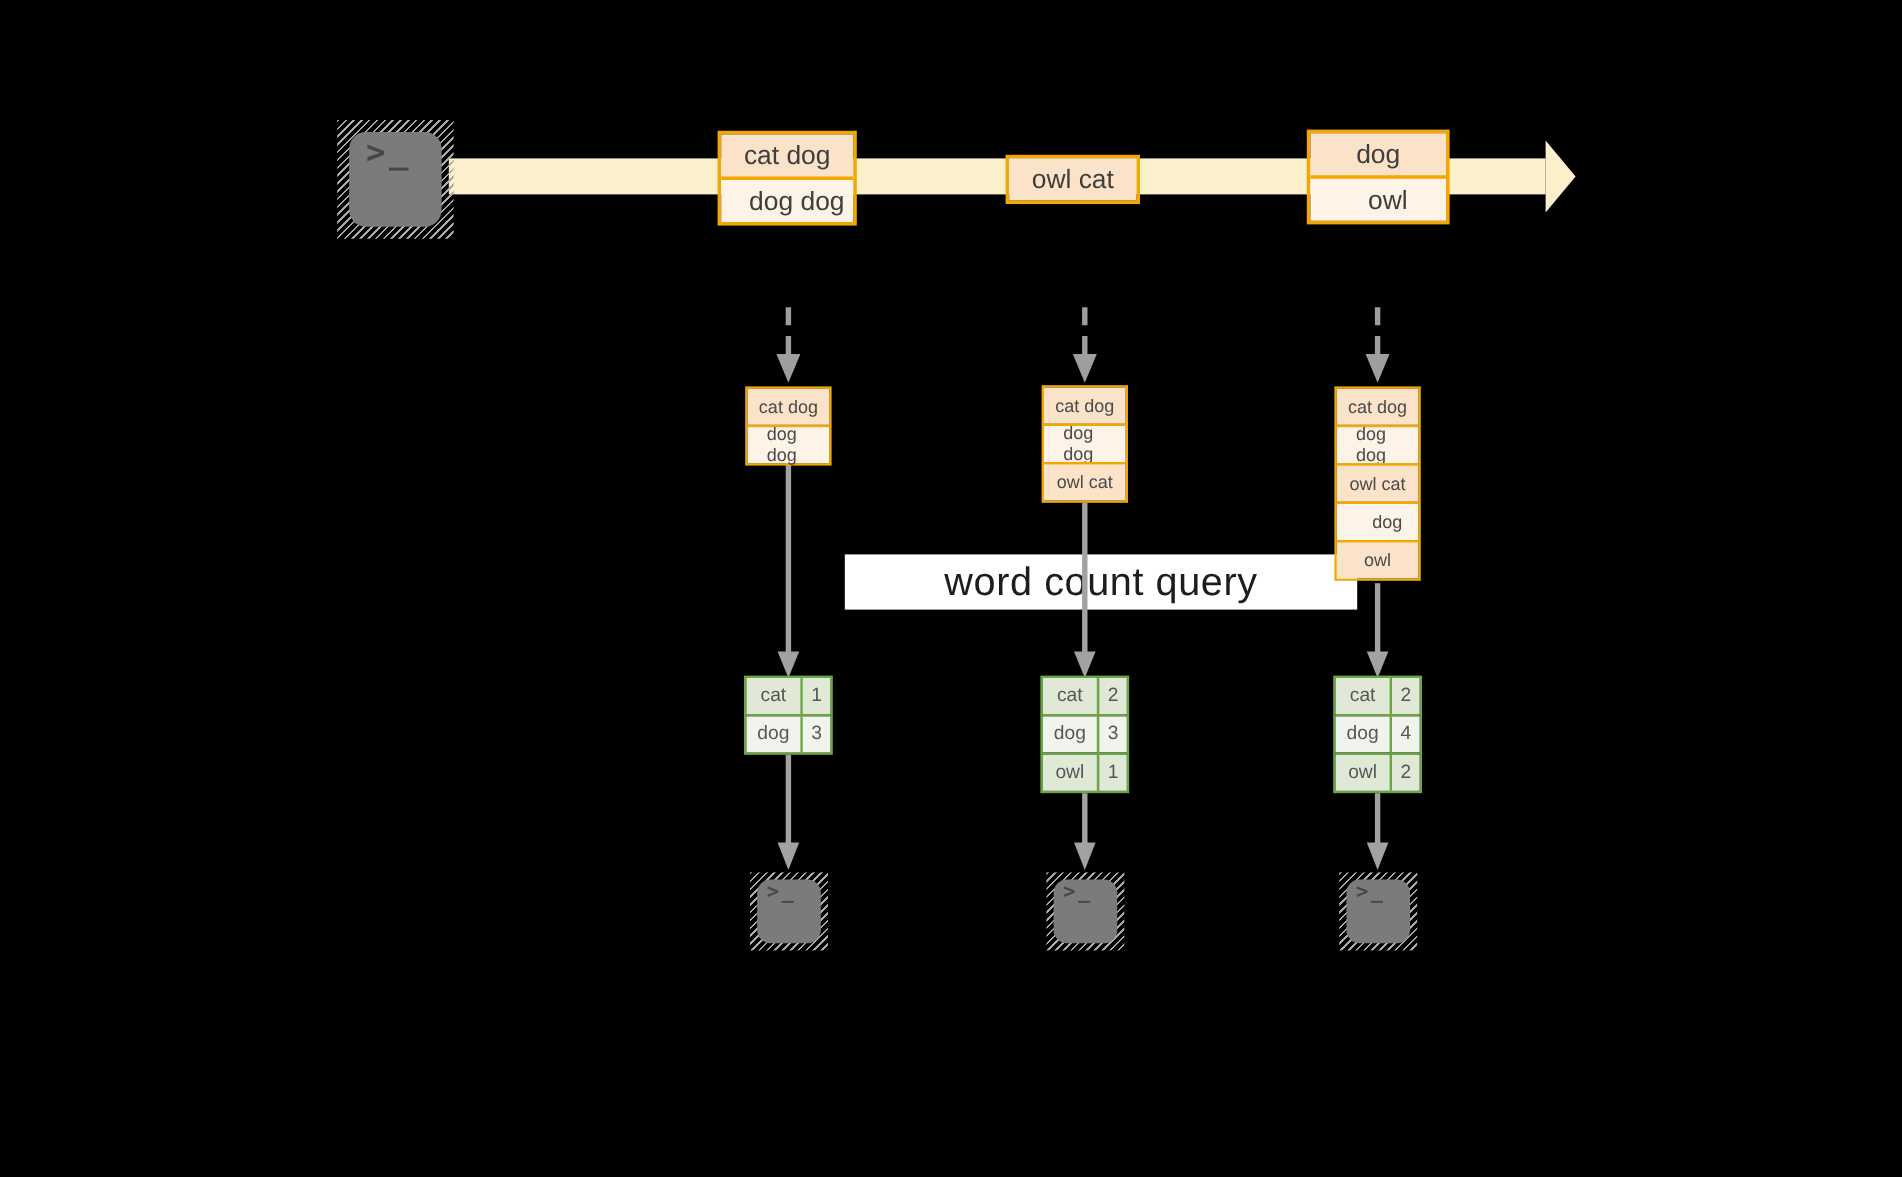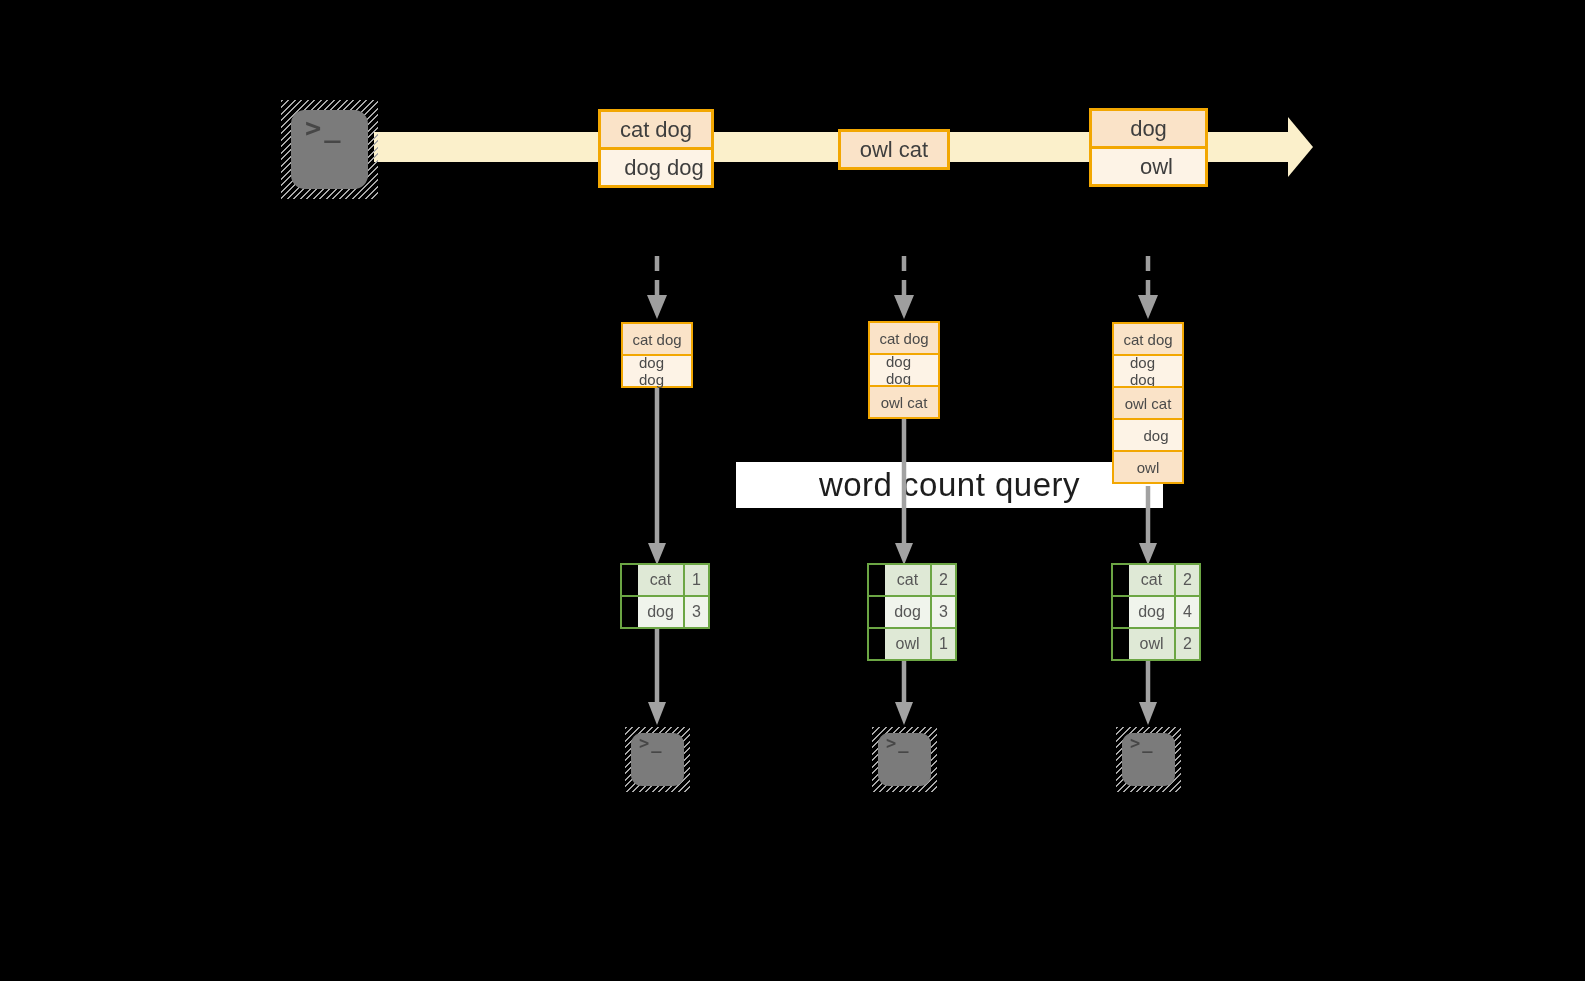--- a/index.html
+++ b/index.html
@@ -13,38 +13,38 @@
     --conn:#A2A2A2;
     --ink:#3E3E3E;
   }
   html,body{margin:0;padding:0;background:#000;}
   .canvas{
     position:relative;width:1585px;height:981px;background:#000;overflow:hidden;
     font-family:"Liberation Sans",sans-serif;
   }
   .overlay{position:absolute;left:0;top:0;z-index:2;}
   .banner{
-    position:absolute;left:736px;top:462px;width:427px;height:46px;background:#ffffff;
+    position:absolute;left:704px;top:462px;width:427px;height:46px;background:#ffffff;
     z-index:1;display:flex;align-items:center;justify-content:center;
     font-size:33px;color:#1d1d1d;letter-spacing:0.5px;
   }
   
   .obox{position:absolute;z-index:3;border:3px solid var(--amber);display:flex;flex-direction:column;}
   .obox .cell{height:35px;display:flex;align-items:center;justify-content:center;font-size:22px;color:var(--ink);}
   .obox .cell + .cell{border-top:3px solid var(--amber);}
   .buf{position:absolute;z-index:3;border:2px solid var(--amber);width:68px;display:flex;flex-direction:column;}
   .buf .cell{height:30px;display:flex;align-items:center;justify-content:center;font-size:15px;color:#4A4A4A;}
   .buf .cell + .cell{border-top:2px solid var(--amber);}
   .fa{background:var(--peach);} .fb{background:var(--cream);padding-left:16px;}
   
   .tbl{position:absolute;z-index:3;border:2px solid var(--green);display:flex;flex-direction:column;}
   .tbl .row{display:flex;}
   .tbl .row + .row{border-top:2px solid var(--green);}
   .tbl .c{height:30px;display:flex;align-items:center;justify-content:center;font-size:16px;color:#575757;}
-  .tbl .w{width:45px;border-right:2px solid var(--green);margin-left:16px;}
+  .tbl .w{width:45px;border-right:2px solid var(--green);}
   .tbl .n{width:23px;}
   .ra{background:var(--grnA);} .rb{background:var(--grnB);}
   
   .term{position:absolute;z-index:3;
     background:repeating-linear-gradient(135deg,#A9A9A9 0px,#A9A9A9 1.5px,transparent 1.5px,transparent 4.6px);}
   .term .inner{position:absolute;background:#7B7B7B;border-radius:14px;}
   .term .glyph{position:absolute;font-family:"DejaVu Sans Mono",monospace;font-weight:bold;color:#474747;}
   .term.big .inner{inset:10px;}
   .term.big .glyph{left:24px;top:12px;font-size:27px;letter-spacing:3px;}
   .term.small .inner{inset:6px;border-radius:11px;}

